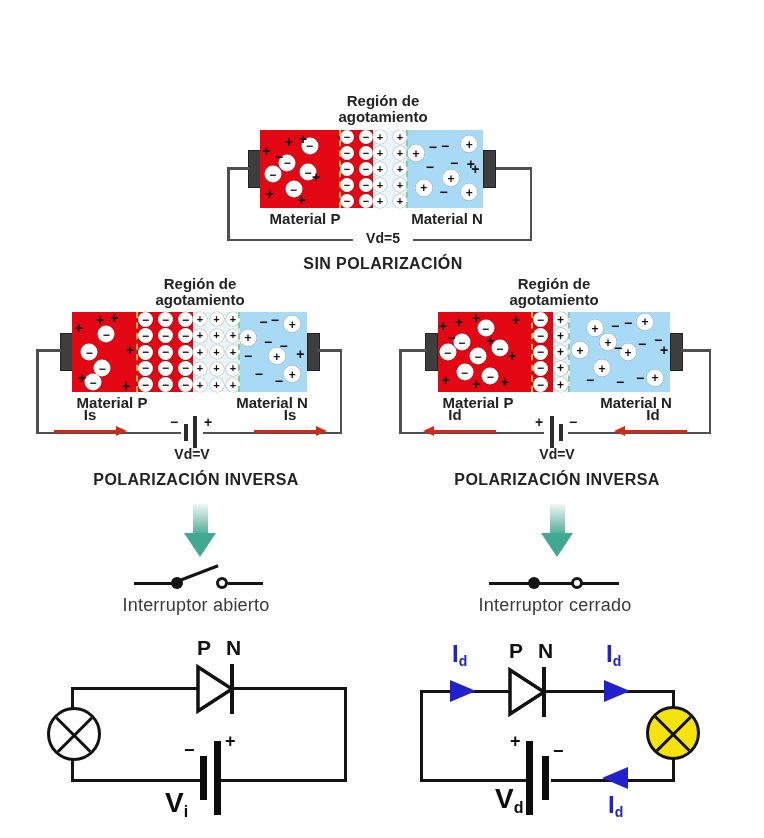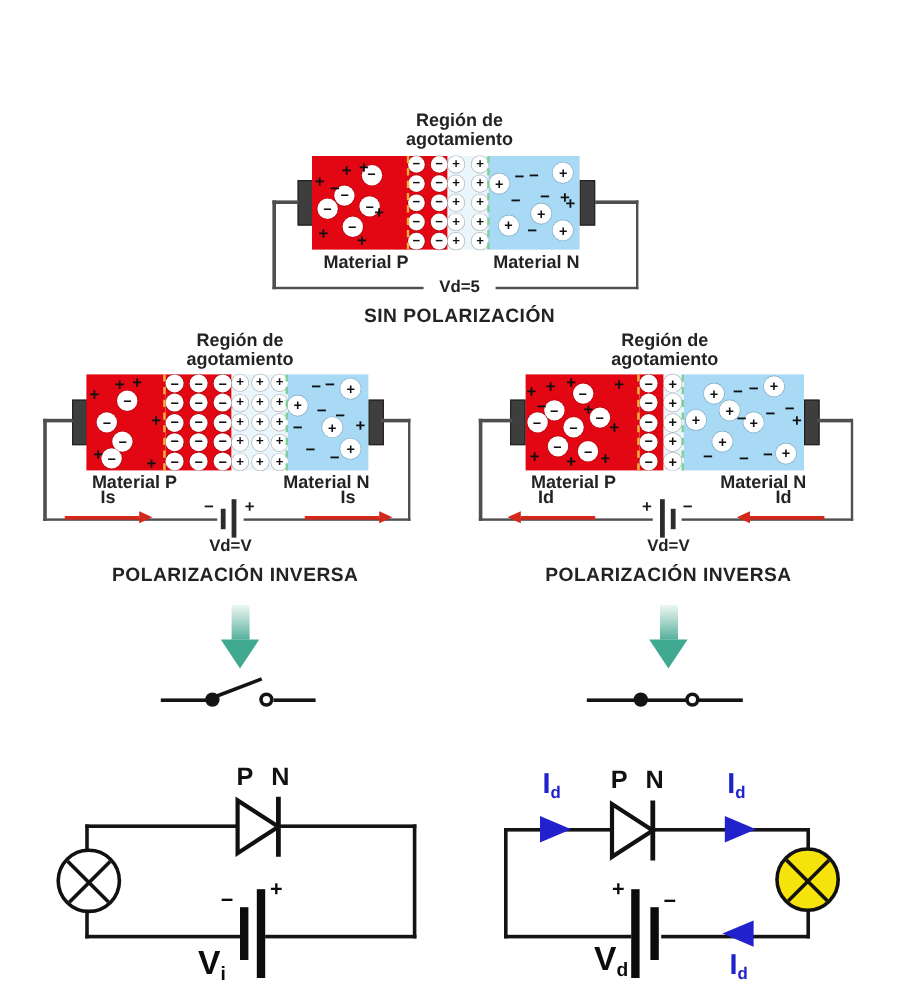--- a/index.html
+++ b/index.html
@@ -322,26 +322,28 @@
     <div class="flow-head"></div>
   </div>
 
   <div>
     <div class="swline" style="left:134px;top:582px;width:39px;"></div>
     <div class="swdot" style="left:171px;top:577px;"></div>
     <div class="swline" style="left:177px;top:580px;width:44px;transform:rotate(-21deg);transform-origin:0 50%;"></div>
     <div class="swring" style="left:216px;top:577px;"></div>
     <div class="swline" style="left:228px;top:582px;width:35px;"></div>
   </div>
+  <div class="swlabel" style="left:96px;top:595px;width:200px;">Interruptor abierto</div>
 
   <div>
     <div class="swline" style="left:489px;top:582px;width:130px;"></div>
     <div class="swdot" style="left:528px;top:577px;"></div>
     <div class="swring" style="left:571px;top:577px;"></div>
   </div>
+  <div class="swlabel" style="left:455px;top:595px;width:200px;">Interruptor cerrado</div>
 
   <div>
     <div class="cwire" style="left:71px;top:687px;width:276px;height:3px;"></div>
     <div class="cwire" style="left:344px;top:687px;width:3px;height:95px;"></div>
     <div class="cwire" style="left:71px;top:779px;width:130px;height:3px;"></div>
     <div class="cwire" style="left:221px;top:779px;width:126px;height:3px;"></div>
     <div class="cwire" style="left:71px;top:687px;width:3px;height:22px;"></div>
     <div class="cwire" style="left:71px;top:758px;width:3px;height:24px;"></div>
     <div class="lamp" style="left:47px;top:707px;">
       <div class="lamp-x" style="transform:rotate(45deg);"></div>

